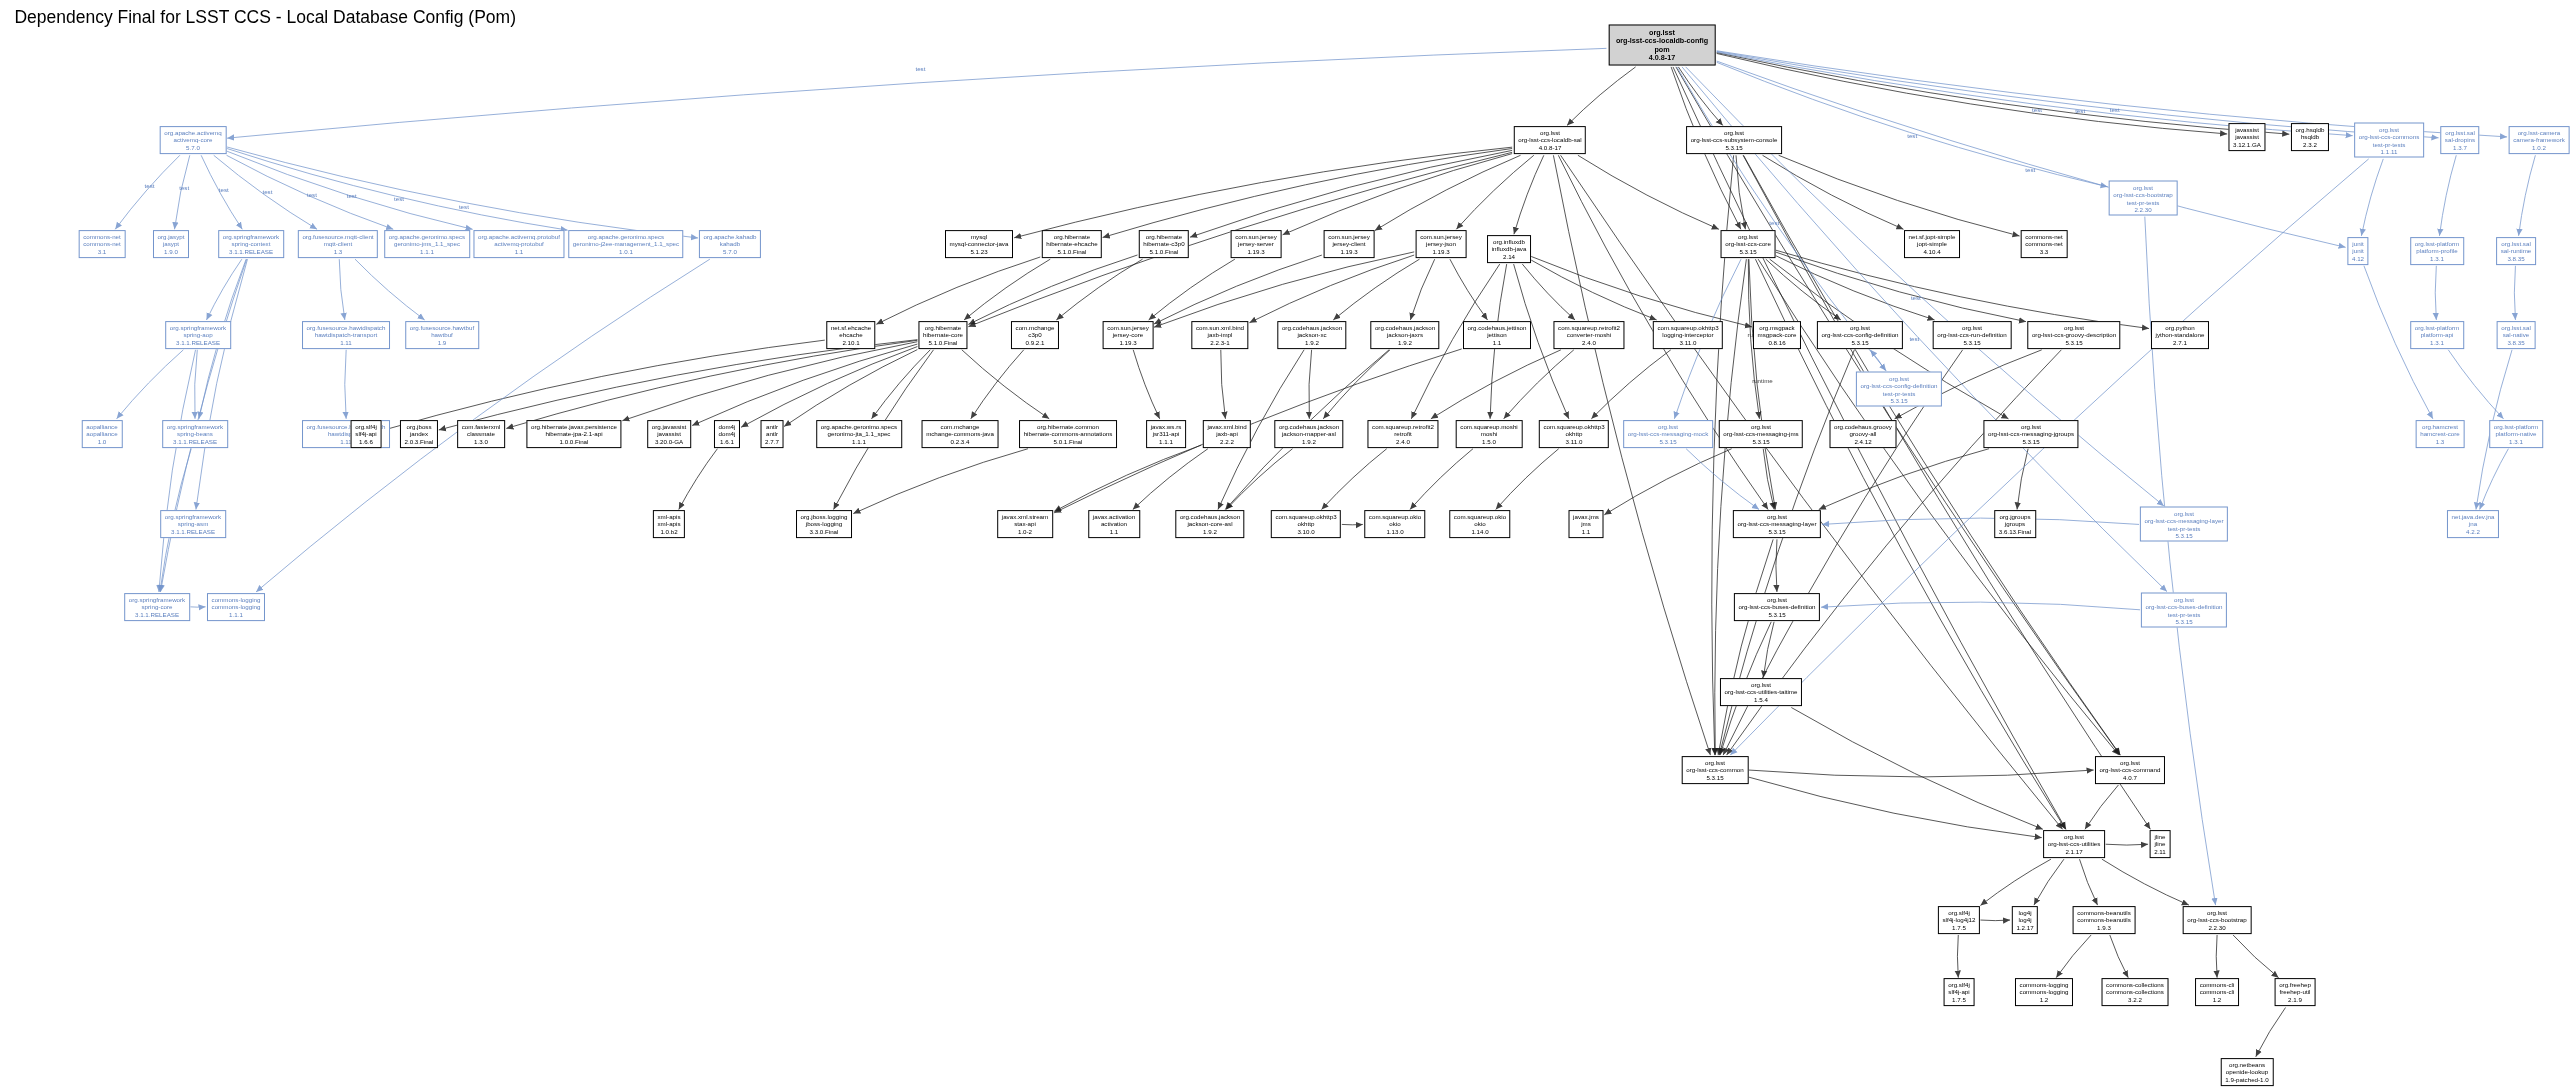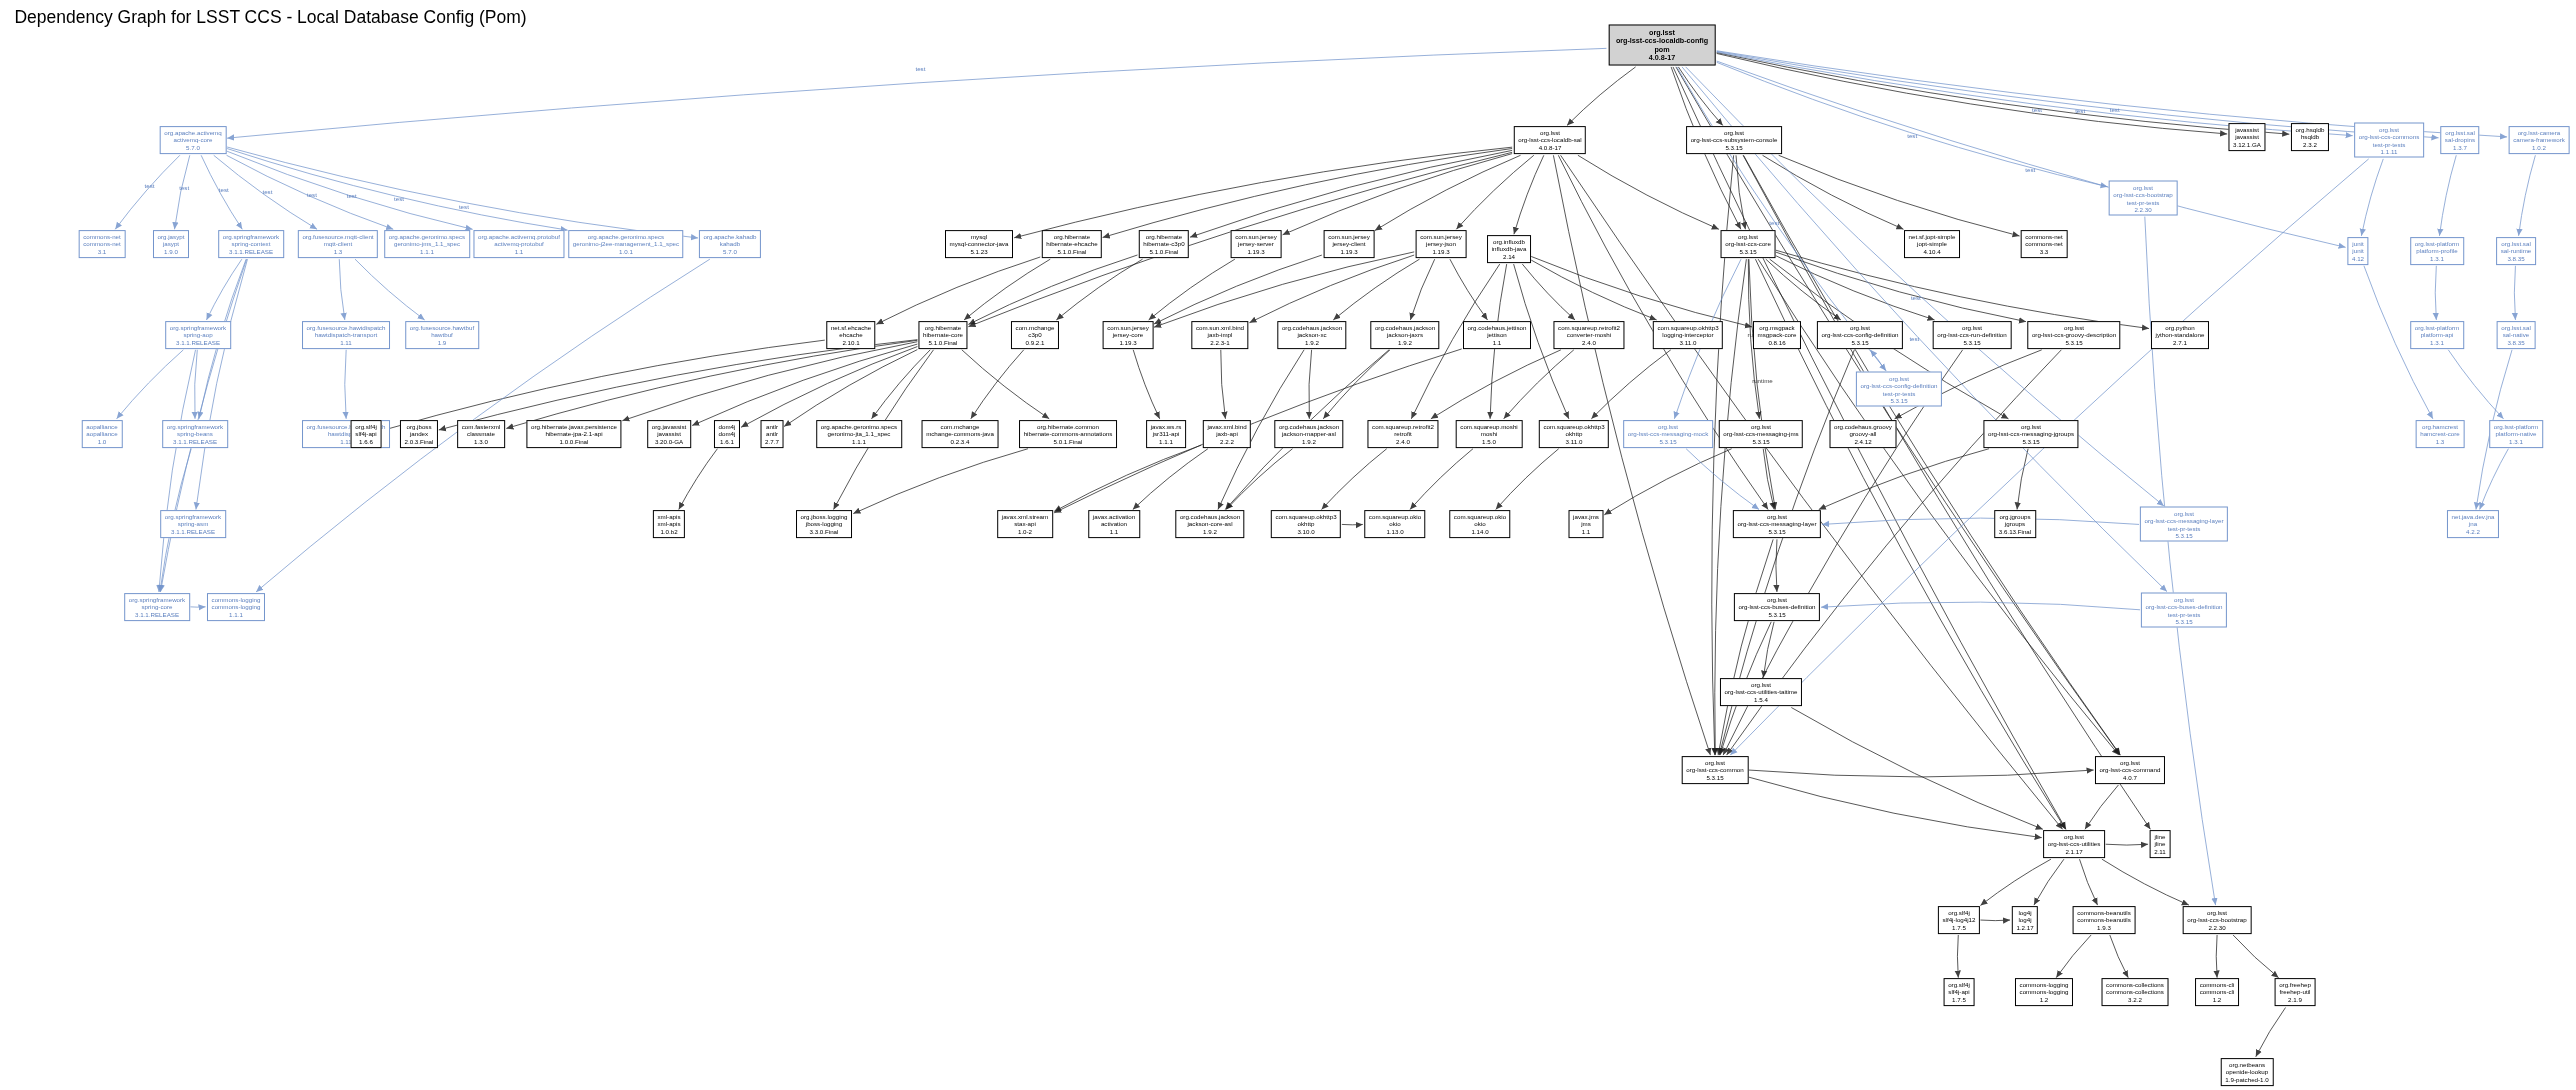--- a/index.html
+++ b/index.html
@@ -16,21 +16,21 @@
   .node.root{background:#d2d2d2;border-width:1.5px;padding:3.1px 6.2px;}
   .node.root .ln{font-weight:bold;font-size:7.2px;line-height:8.2px;}
   .edge{fill:none;stroke:#1f1f1f;stroke-width:1.7;opacity:.85;}
   .edge.t{stroke:#7495cc;}
   .elabel{font-size:12px;fill:#444;}
   .elabel.t{fill:#5b7fbe;}
 </style>
 </head>
 <body>
 
-<div class="graph-title">Dependency Graph for LSST CCS - Local Database Config (Pom)</div>
+<div class="graph-title">Dependency Final for LSST CCS - Local Database Config (Pom)</div>
 
 <svg id="edges" width="2589" height="1091" xmlns="http://www.w3.org/2000/svg" viewBox="0 0 5026 2117">
   <defs>
     <marker id="arr-n" viewBox="0 0 10 10" refX="9" refY="5" markerWidth="9" markerHeight="9" orient="auto">
       <path d="M0,1 L9,5 L0,9 z" fill="#1f1f1f"></path>
     </marker>
     <marker id="arr-t" viewBox="0 0 10 10" refX="9" refY="5" markerWidth="9" markerHeight="9" orient="auto">
       <path d="M0,1 L9,5 L0,9 z" fill="#7495cc"></path>
     </marker>
   </defs>

